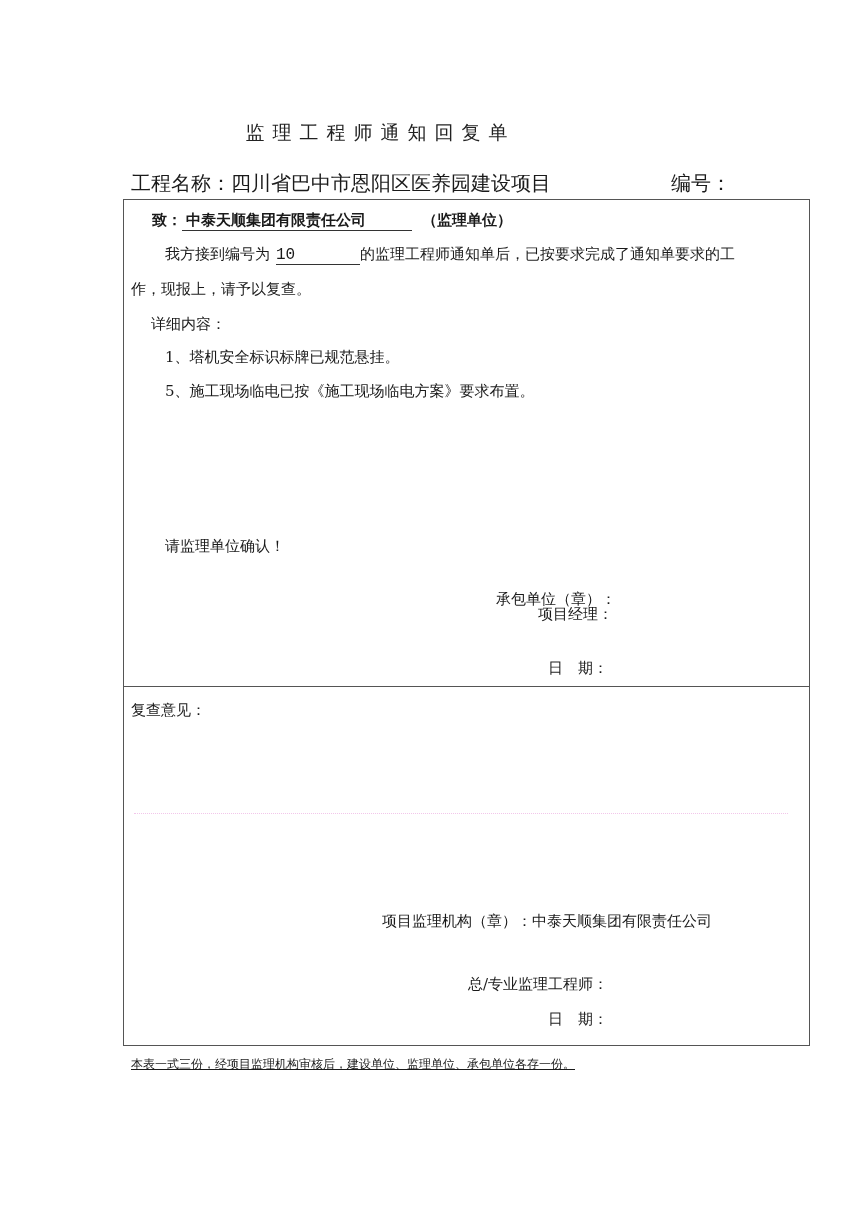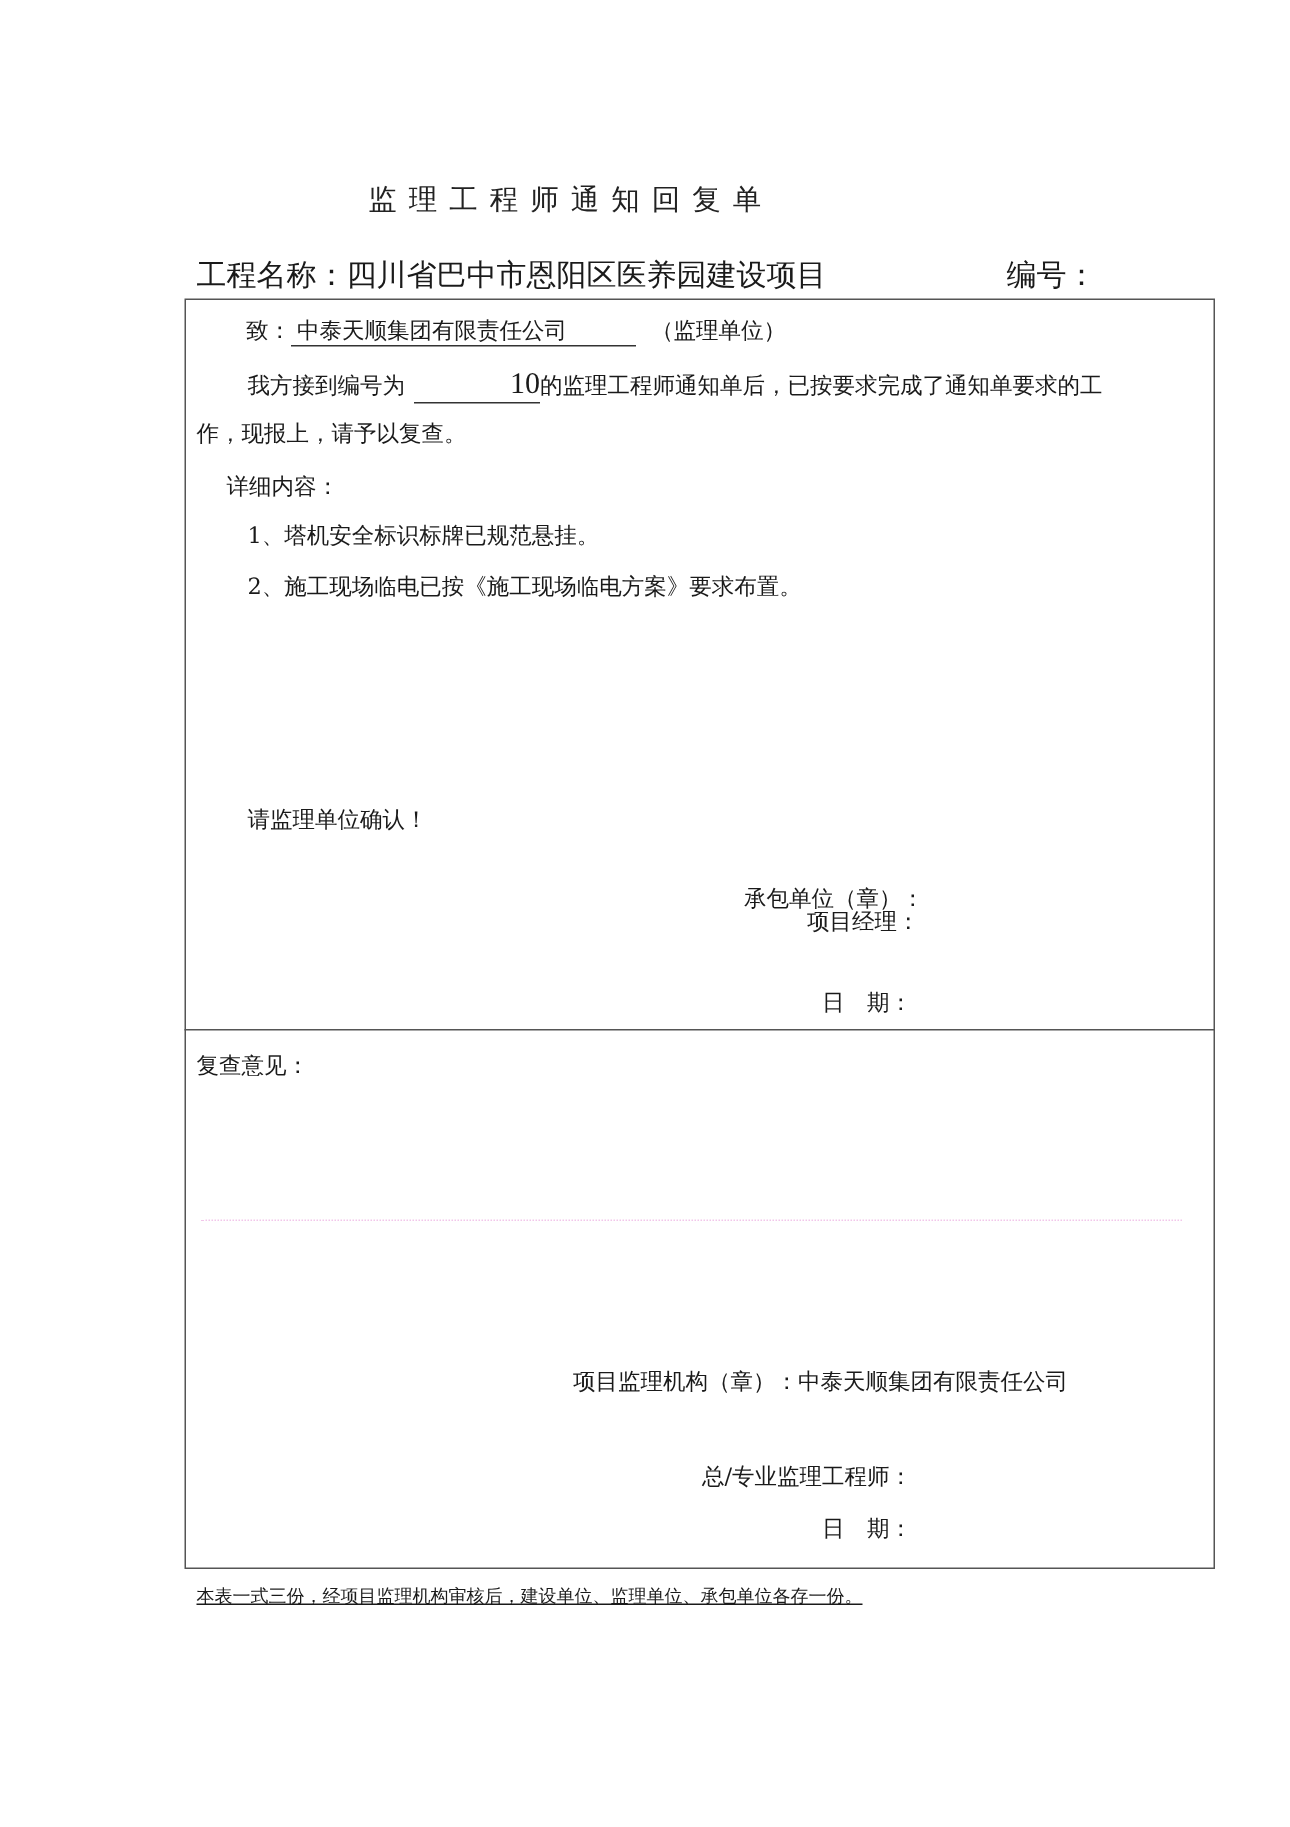--- a/index.html
+++ b/index.html
@@ -49,56 +49,56 @@
     }
     .t { font-size: 15px; }
     .u {
       display: inline-block;
       border-bottom: 1px solid #333;
       text-align: left;
     }
     .to-company { width: 226px; padding-left: 4px; }
     .notice-no {
       width: 84px;
-      text-align: right;
-      font-family: Liberation Serif, serif;
-      font-size: 20px;
+      text-align: left;
+      font-family: Liberation Mono, monospace;
+      font-size: 16px;
     }
     .footer { font-size: 12px; left: 131px; top: 1056px; text-decoration: underline; }
   </style>
 </head>
 <body>
 
 <div class="abs title">监理工程师通知回复单</div>
 
 <div class="abs meta project">
   <span>工程名称：</span><span>四川省巴中市恩阳区医养园建设项目</span>
 </div>
 <div class="abs meta number">
   <span>编号：</span><span></span>
 </div>
 
 <div class="box"></div>
 <div class="divider"></div>
 <div class="faint-line"></div>
 
-<div class="abs t" style="left:164px; top:211px;">
+<div class="abs t" style="left:152px; top:211px;font-weight:bold;">
   <span>致：</span><span class="u to-company">中泰天顺集团有限责任公司</span><span style="margin-left:10px;">（监理单位）</span>
 </div>
 
 <div class="abs t" style="left:165px; top:245px;">
   <span>我方接到编号为</span><span style="display:inline-block;width:6px;"></span><span class="u notice-no">10</span><span>的监理工程师通知单后，已按要求完成了通知单要求的工</span>
 </div>
 
 <div class="abs t" style="left:131px; top:280px;">作，现报上，请予以复查。</div>
 
 <div class="abs t" style="left:151px; top:315px;">详细内容：</div>
 
 <div class="abs t" style="left:165px; top:348px;">1、塔机安全标识标牌已规范悬挂。</div>
-<div class="abs t" style="left:165px; top:382px;">2、施工现场临电已按《施工现场临电方案》要求布置。</div>
+<div class="abs t" style="left:165px; top:382px;">5、施工现场临电已按《施工现场临电方案》要求布置。</div>
 
 <div class="abs t" style="left:165px; top:537px;">请监理单位确认！</div>
 
 <div class="abs t" style="left:496px; top:590px;">承包单位（章）：</div>
 <div class="abs t" style="left:538px; top:605px;">项目经理：</div>
 <div class="abs t" style="left:548px; top:659px;">日　期：</div>
 
 <div class="abs t" style="left:131px; top:701px;">复查意见：</div>
 <div class="abs t" style="left:131px; top:725px;"></div>
 

